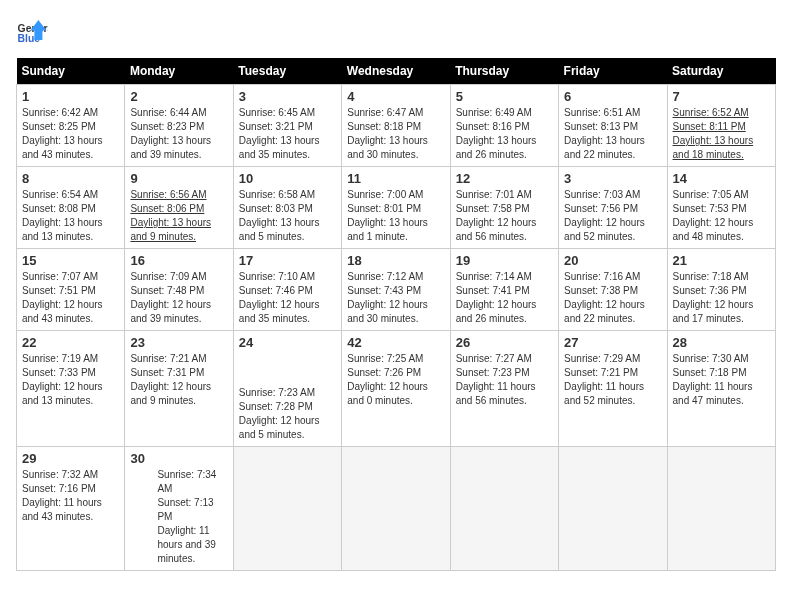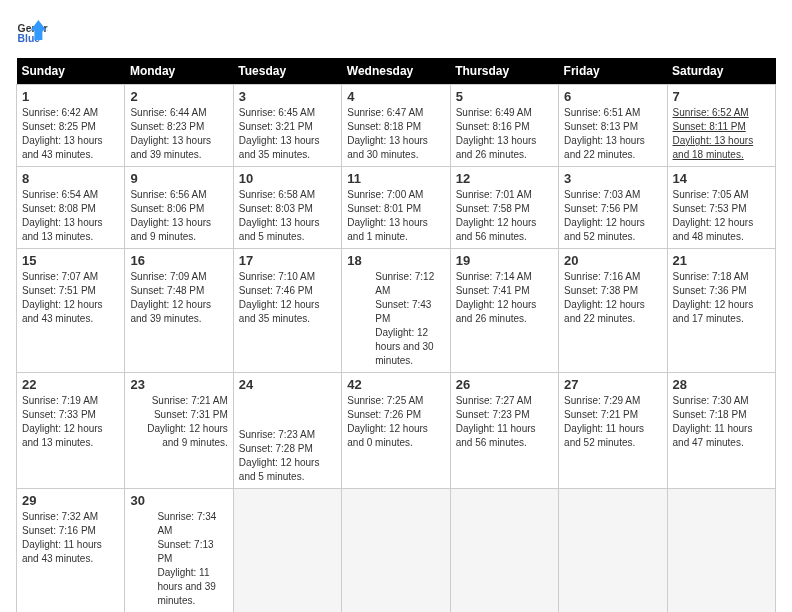--- a/index.html
+++ b/index.html
@@ -159,21 +159,21 @@
       </tr>
       <tr>
         <td>
           <span class="day-num">8</span>
           <div class="cell-text" style="white-space: pre-line;">Sunrise: 6:54 AM
 Sunset: 8:08 PM
 Daylight: 13 hours and 13 minutes.</div>
         </td>
         <td>
           <span class="day-num">9</span>
-          <div class="cell-text" style="white-space: pre-line;">Sunrise: 6:56 AM
+          <div class="cell-text" style="white-space: pre-line; text-decoration: underline;">Sunrise: 6:56 AM
 Sunset: 8:06 PM
 Daylight: 13 hours and 9 minutes.</div>
         </td>
         <td>
           <span class="day-num">10</span>
           <div class="cell-text" style="white-space: pre-line;">Sunrise: 6:58 AM
 Sunset: 8:03 PM
 Daylight: 13 hours and 5 minutes.</div>
         </td>
         <td>
@@ -215,21 +215,21 @@
 Daylight: 12 hours and 39 minutes.</div>
         </td>
         <td>
           <span class="day-num">17</span>
           <div class="cell-text" style="white-space: pre-line;">Sunrise: 7:10 AM
 Sunset: 7:46 PM
 Daylight: 12 hours and 35 minutes.</div>
         </td>
         <td>
           <span class="day-num">18</span>
-          <div class="cell-text" style="white-space: pre-line; margin-left: 28px;">Sunrise: 7:12 AM
+          <div class="cell-text" style="white-space: pre-line;">Sunrise: 7:12 AM
 Sunset: 7:43 PM
 Daylight: 12 hours and 30 minutes.</div>
         </td>
         <td>
           <span class="day-num">19</span>
           <div class="cell-text" style="white-space: pre-line;">Sunrise: 7:14 AM
 Sunset: 7:41 PM
 Daylight: 12 hours and 26 minutes.</div>
         </td>
         <td>
@@ -247,21 +247,21 @@
       </tr>
       <tr>
         <td>
           <span class="day-num">22</span>
           <div class="cell-text" style="white-space: pre-line;">Sunrise: 7:19 AM
 Sunset: 7:33 PM
 Daylight: 12 hours and 13 minutes.</div>
         </td>
         <td>
           <span class="day-num">23</span>
-          <div class="cell-text" style="white-space: pre-line; text-align: right;">Sunrise: 7:21 AM
+          <div class="cell-text" style="white-space: pre-line;">Sunrise: 7:21 AM
 Sunset: 7:31 PM
 Daylight: 12 hours and 9 minutes.</div>
         </td>
         <td>
           <span class="day-num">24</span>
           <div class="cell-text" style="white-space: pre-line; margin-top: 36px;">Sunrise: 7:23 AM
 Sunset: 7:28 PM
 Daylight: 12 hours and 5 minutes.</div>
         </td>
         <td>

